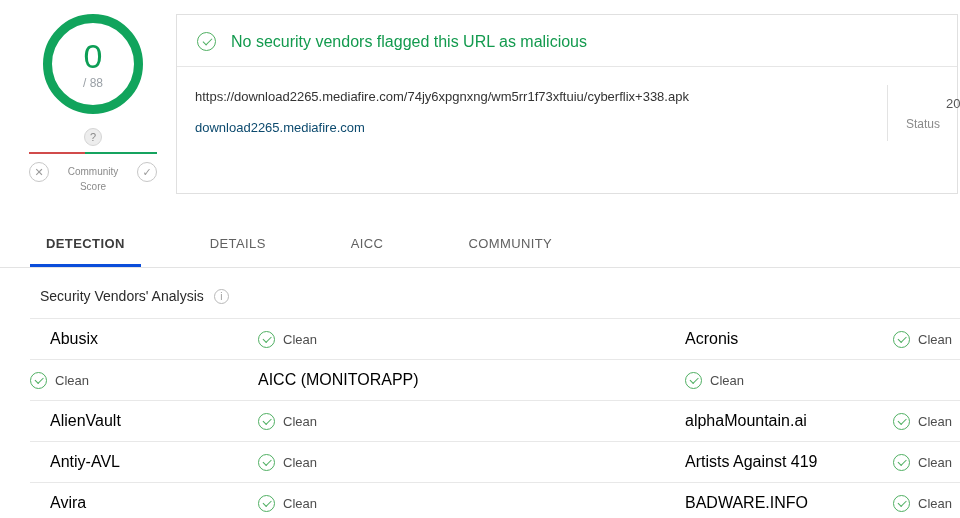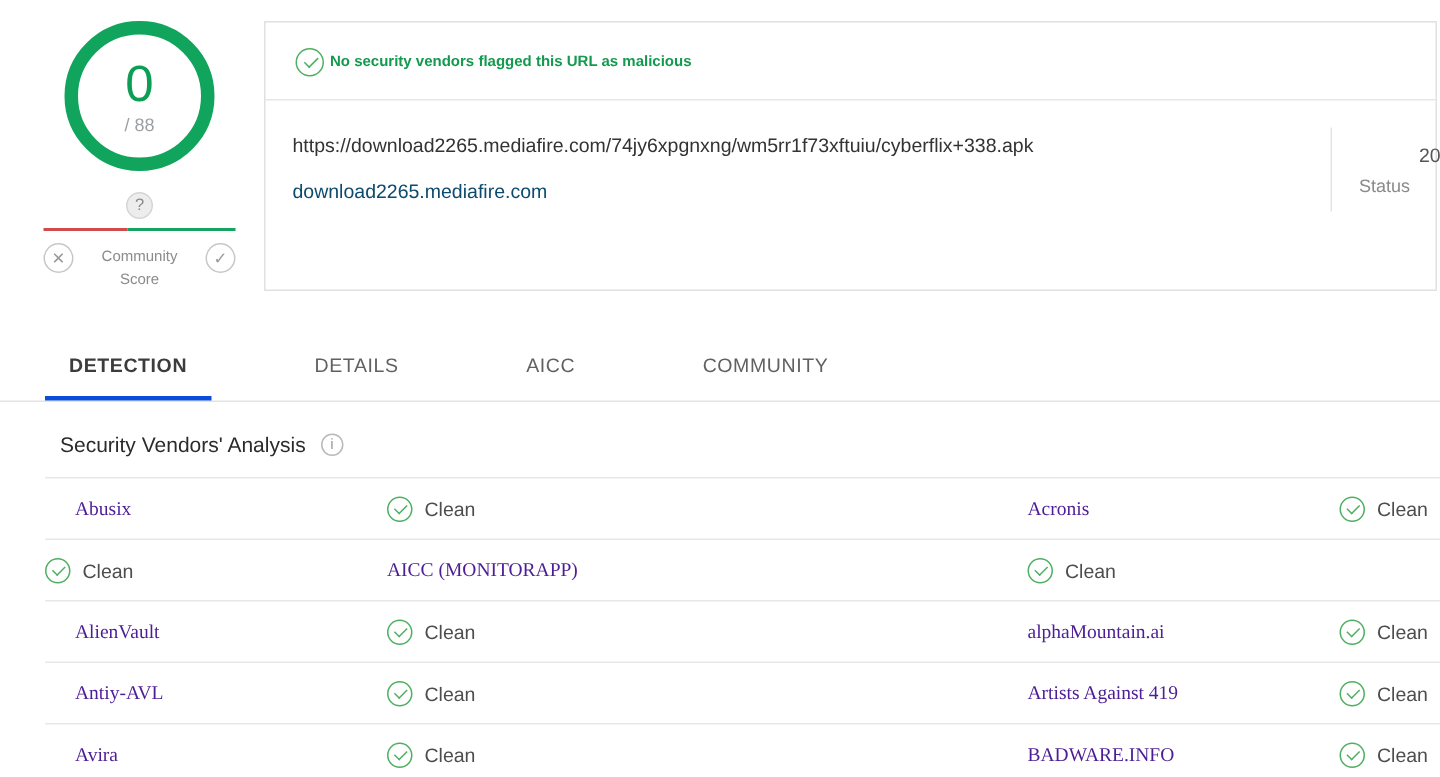--- a/index.html
+++ b/index.html
@@ -21,21 +21,21 @@
   .split-bar { margin-top:6px; width:128px; height:2px; display:flex; }
   .split-bar .red { background:#d14b4b; width:44%; height:2px; }
   .split-bar .green { background:#15a35f; width:56%; height:2px; }
   .community-row { margin-top:8px; width:128px; display:flex; align-items:flex-start; justify-content:space-between; }
   .vote { width:20px; height:20px; border-radius:50%; border:1px solid #c7c7c7;
     color:#9a9a9a; font-size:11px; display:flex; align-items:center; justify-content:center; cursor:pointer; background:#fff; }
   .community-label { font-size:10px; color:#8b8b8b; text-align:center; line-height:1.5; margin-top:2px; }
 
   .summary-card { flex:1; margin-left:18px; margin-right:2px; border:1px solid #e0e0e0; background:#fff; }
   .flag-row { display:flex; align-items:center; padding:17px 20px 15px 20px; border-bottom:1px solid #e6e6e6; }
-  .flag-msg { margin-left:4px; font-size:10px; font-weight:700; color:#139a4e; }
+  .flag-msg { margin-left:15px; font-size:16px; font-weight:400; color:#139a4e; }
   .url-block { display:flex; align-items:stretch; }
   .url-texts { flex:1; padding:22px 20px 24px 18px; }
   .url-line { font-size:13px; color:#333; margin-bottom:16px; word-break:break-all; cursor:pointer; }
   .domain-line { font-size:13px; color:#0c4a6e; cursor:pointer; }
   .status-box { width:70px; border-left:1px solid #e3e3e3; margin:18px 0; padding-left:18px;
     display:flex; flex-direction:column; justify-content:center; }
   .status-code { font-size:13px; color:#555; margin-bottom:6px;margin-left:40px; }
   .status-label { font-size:12px; color:#8a8a8a; }
 
   
@@ -54,21 +54,21 @@
 
   
   .analysis-head { display:flex; align-items:center; padding:20px 0 14px 40px; }
   .analysis-title { font-size:14px; font-weight:400; color:#2b2b2b; }
   .info-icon { margin-left:10px; width:15px; height:15px; border-radius:50%; border:1px solid #b9b9b9;
     color:#9a9a9a; font-size:10px; display:flex; align-items:center; justify-content:center; font-style:normal; }
 
   .vendor-table { margin:0 0 0 30px; width:930px; border-top:1px solid #e8e8e8; }
   .v-row { display:grid; grid-template-columns:228px 427px 208px 1fr; align-items:center;
     height:41px; border-bottom:1px solid #e8e8e8; }
-  .v-name { font-size:13px; color:#4c1d95; padding-left:20px;font-family:Liberation Serif, serif; }
+  .v-name { font-size:16px; color:#000000; padding-left:20px; }
   .v-name.second { padding-left:0; }
   .v-result { display:flex; align-items:center; gap:8px; font-size:13px; color:#4d4d4d; }
 </style>
 </head>
 <body>
 
 <div class="page">
 
   <div class="top-section">
 

